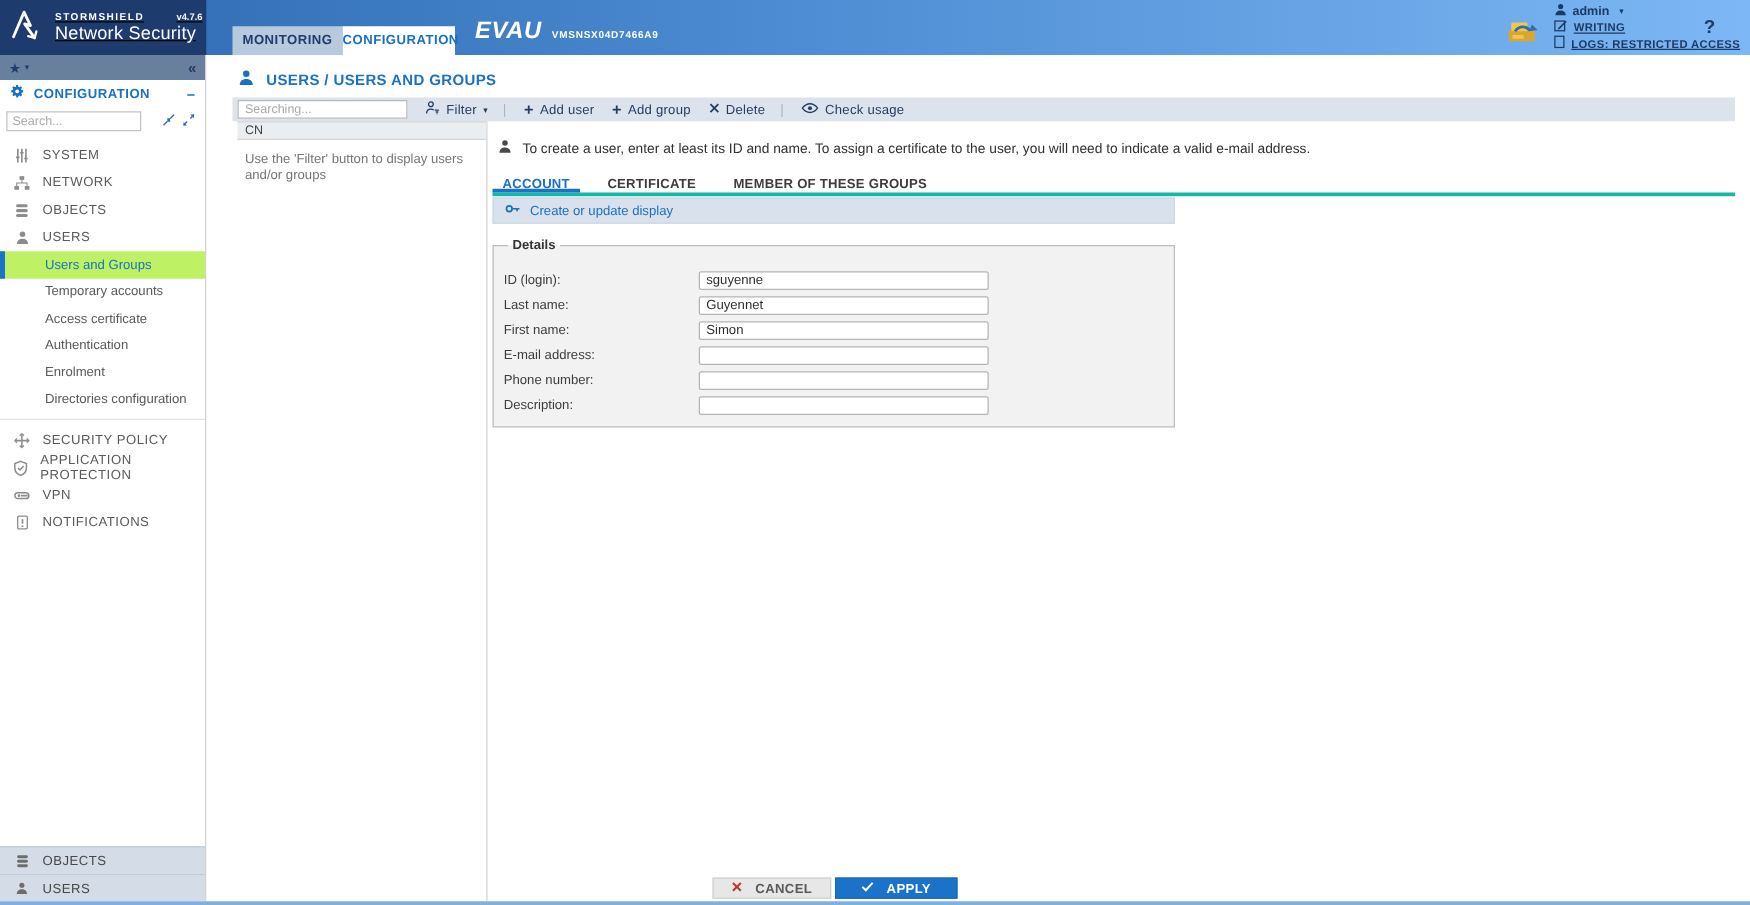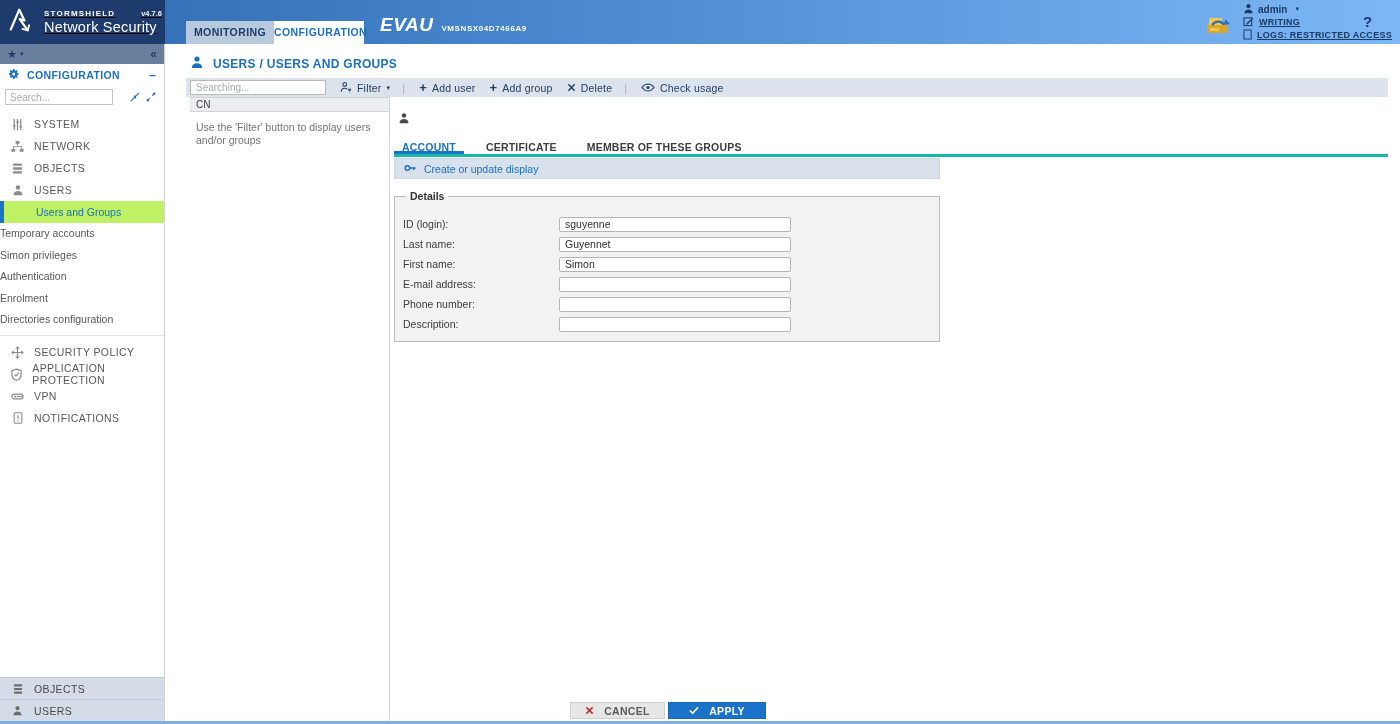--- a/index.html
+++ b/index.html
@@ -46,21 +46,21 @@
   .search-row { height:24px; display:flex; align-items:center; padding:0 5px; }
   .side-search { width:108px; height:16px; border:1px solid #c4c4c4; font-size:10px; padding:0 4px;
                  color:#555; font-family:"Liberation Sans",sans-serif; }
   .side-search::placeholder { color:#aaa; }
   .tree-btns { margin-left:auto; display:flex; gap:6px; padding-right:3px; }
   .tree-btns svg { cursor:pointer; }
   .menu { margin-top:4px; }
   .side-item { height:22px; display:flex; align-items:center; padding-left:10px; cursor:pointer; }
   .side-item .ico { width:15px; display:flex; justify-content:center; }
   .side-item .lbl { margin-left:9px; font-size:10.5px; color:#595959; letter-spacing:.4px; }
-  .side-sub { height:21.5px; display:flex; align-items:center; font-size:10.5px;
+  .side-sub { height:21.5px; display:flex; align-items:center; padding-left:36px; font-size:10.5px;
               color:#595959; cursor:pointer; }
   .side-sub.selected { background:#bef264; border-left:4px solid #1a73c8; padding-left:32px;
                        color:#1a70c2; }
   .side-divider { border-top:1px solid #e3e3e3; margin:5px 0; }
   .side-bottom { position:absolute; bottom:0; left:0; right:0; }
   .panel-row { height:22px; background:#d4dde7; border-top:1px solid #c0cbd8; display:flex;
                align-items:center; padding-left:10px; cursor:pointer; }
   .panel-row .ico { width:15px; display:flex; justify-content:center; }
   .panel-row .lbl { margin-left:9px; font-size:10.5px; color:#474747; letter-spacing:.4px; }
 
@@ -270,21 +270,21 @@
       <span class="lbl">USERS</span>
     </div>
 
     <div class="side-sub selected">
       <span>Users and Groups</span>
     </div>
     <div class="side-sub">
       <span>Temporary accounts</span>
     </div>
     <div class="side-sub">
-      <span>Simon privileges</span>
+      <span>Access certificate</span>
     </div>
     <div class="side-sub">
       <span>Authentication</span>
     </div>
     <div class="side-sub">
       <span>Enrolment</span>
     </div>
     <div class="side-sub">
       <span>Directories configuration</span>
     </div>
@@ -413,20 +413,21 @@
     <div class="list-hint">Use the 'Filter' button to display users and/or groups</div>
   </div>
 
   <div class="info-row">
     <span>
       <svg width="12" height="12" viewBox="0 0 14 14">
           <circle cx="7" cy="4" r="2.6" fill="#4a4a4a"></circle>
           <path d="M1.8 13c0-3.2 2.3-4.8 5.2-4.8s5.2 1.6 5.2 4.8z" fill="#4a4a4a"></path>
         </svg>
     </span>
+    <span class="txt">To create a user, enter at least its ID and name. To assign a certificate to the user, you will need to indicate a valid e-mail address.</span>
   </div>
 
   <div class="tabs">
     <div class="tab active">ACCOUNT</div>
     <div class="tab">CERTIFICATE</div>
     <div class="tab">MEMBER OF THESE GROUPS</div>
   </div>
 
   <div class="pwd-bar">
     <span>

